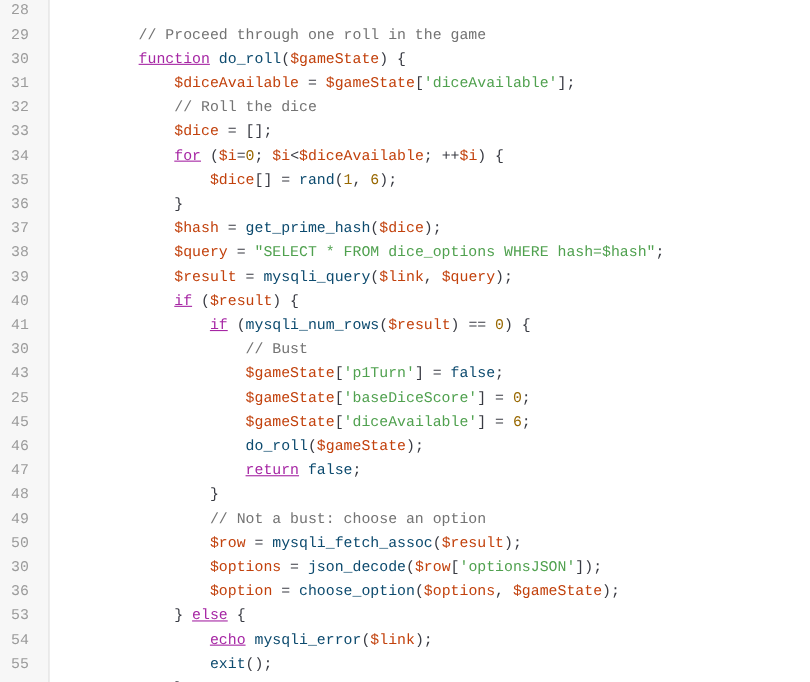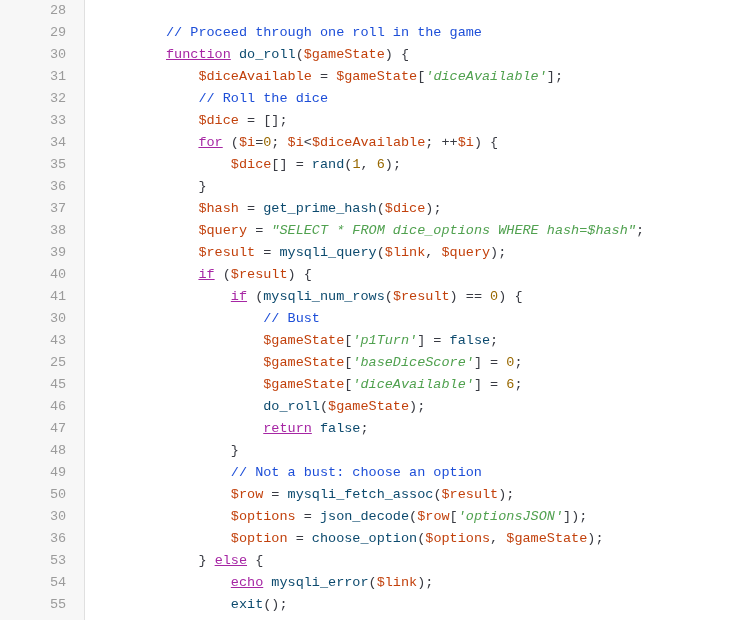--- a/index.html
+++ b/index.html
@@ -21,40 +21,39 @@
       background: #f7f7f7;
       text-align: right;
       color: #9b9b9b;
       padding: 0 18px 0 10px;
       border-right: 1px solid #e0e0e0;
       user-select: none;
       flex-shrink: 0;
     }
     .gutter-line {
       height: 22px;
-      margin-left: 40px;
     }
     .code {
       flex: 1;
       padding-left: 16px;
       white-space: pre;
       color: #333;
     }
     .code-line {
       height: 22px;
       display: flex;
     }
     .indent {
       display: inline-block;
     }
-    .tok-comment { color: #1d4ed8; }
+    .tok-comment { color: #737373; }
     .tok-keyword { color: #a626a4; text-decoration: underline; }
     .tok-func { color: #0c4a6e; }
     .tok-var { color: #c2410c; }
-    .tok-string { color: #50a14f; font-style: italic; }
+    .tok-string { color: #50a14f; }
     .tok-number { color: #986801; }
     .tok-punct { color: #383a42; }
     .tok-plain { color: #383a42; }
     .tok-bool { color: #0c4a6e; }
   </style>
 </head>
 <body>
 
 <div class="gutter" id="gutter">
     <div class="gutter-line">28</div>

